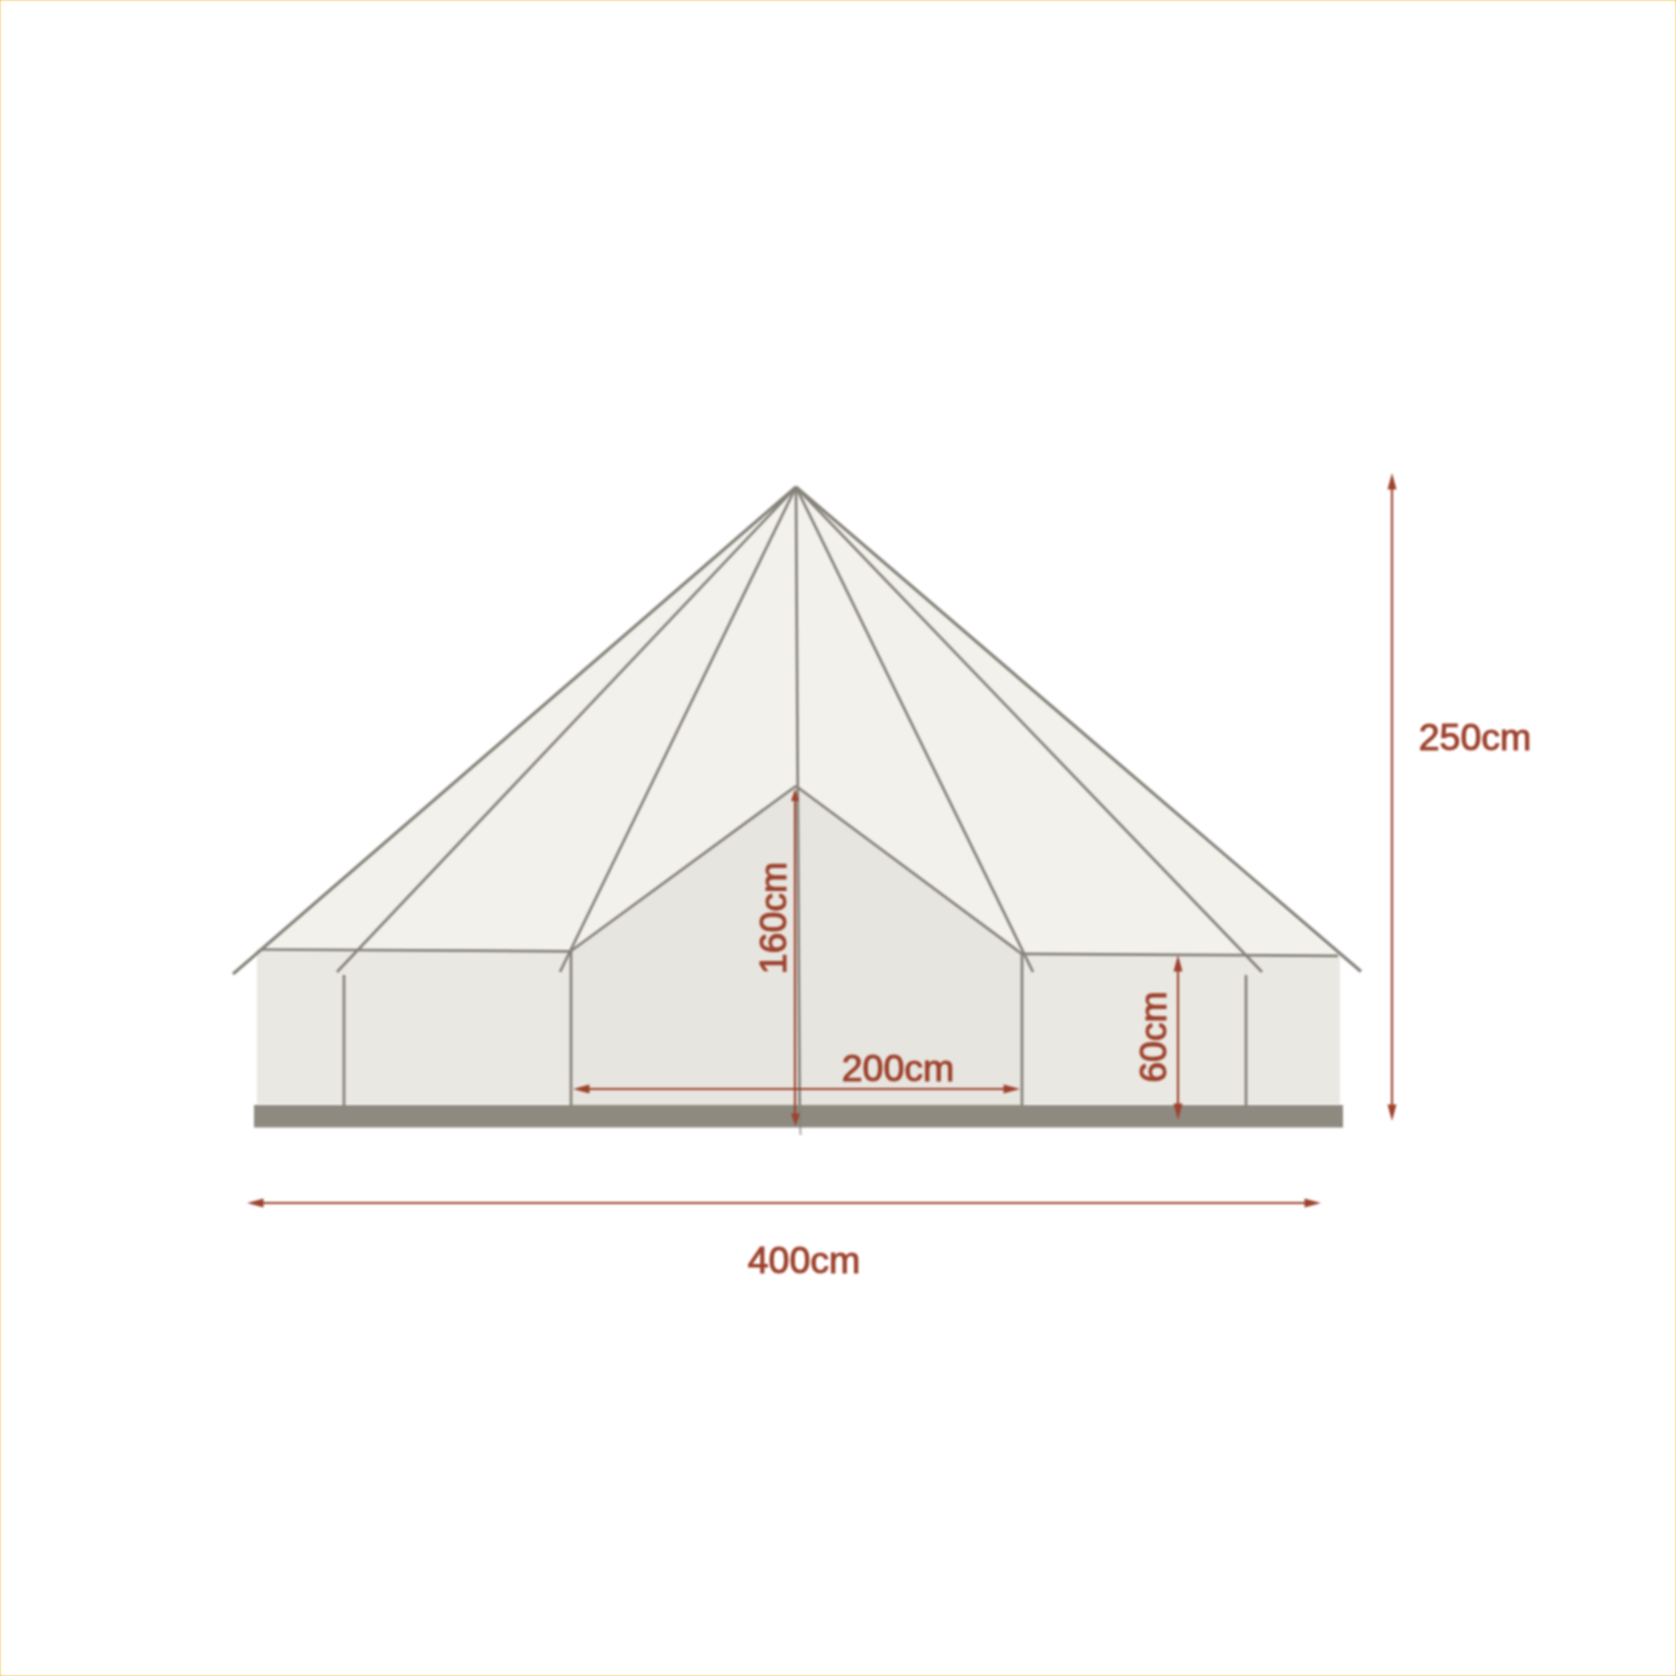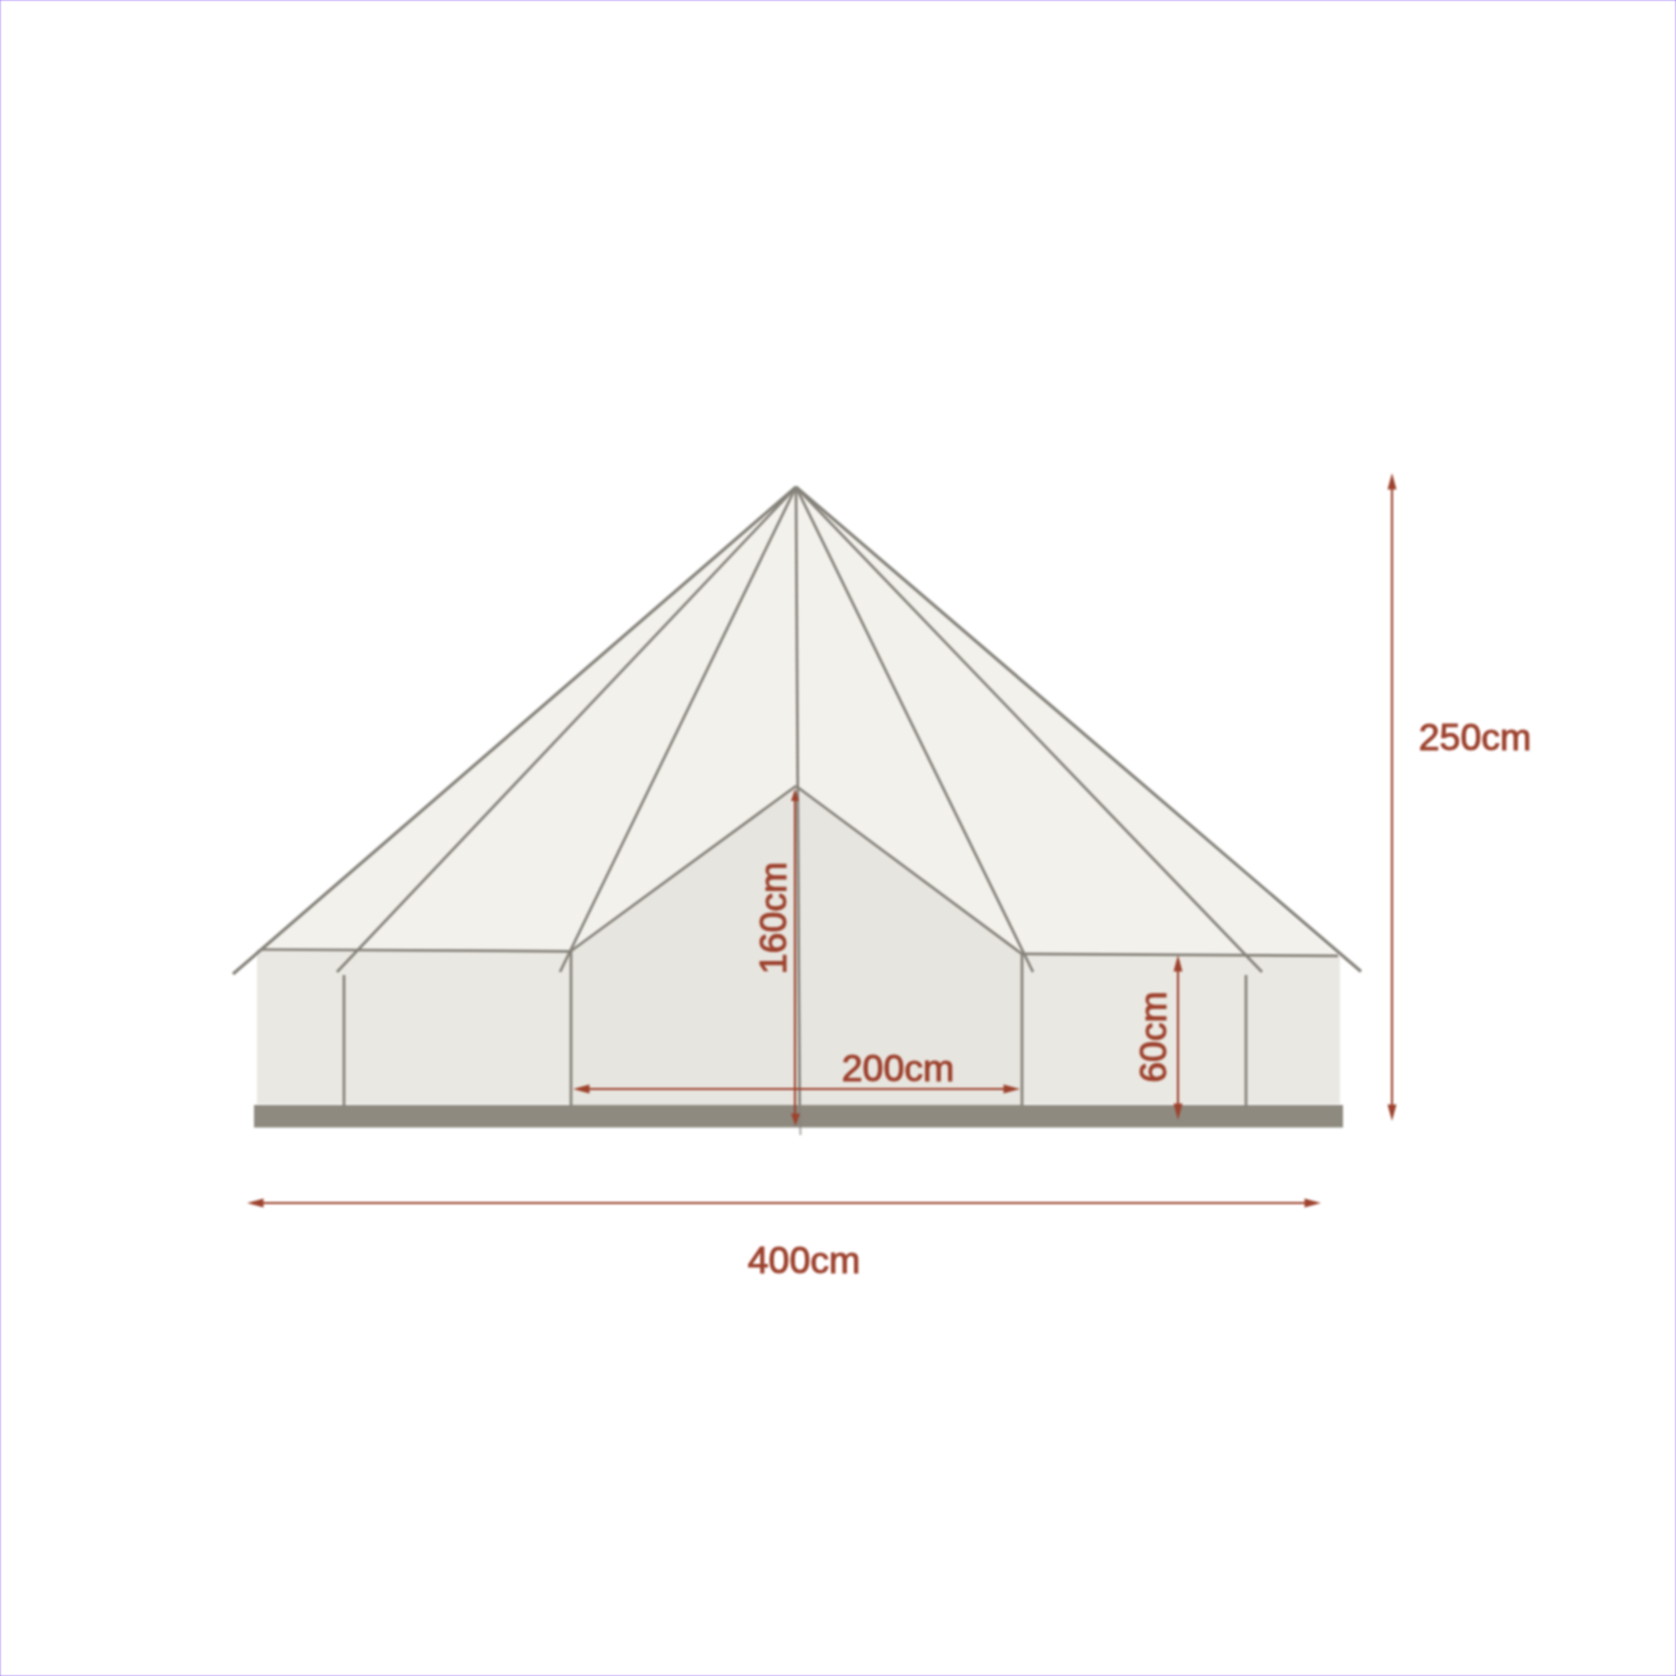--- a/index.html
+++ b/index.html
@@ -1,16 +1,16 @@
 <!DOCTYPE html>
 <html><head>
 <meta charset="utf-8">
 <style>
   html,body{margin:0;padding:0;background:#ffffff;}
-  .page{width:1676px;height:1676px;position:relative;background:#8b5cf6;overflow:hidden;}
+  .page{width:1676px;height:1676px;position:relative;background:#eab308;overflow:hidden;}
   svg{display:block;filter:blur(0.8px);}
   text{font-family:"Liberation Sans",sans-serif;}
 </style>
 </head>
 <body>
 
 <div class="page">
 <svg width="1676" height="1676" viewBox="0 0 1676 1676">
 
   <rect x="0" y="0" width="1676" height="1676" fill="#ffffff"></rect>

